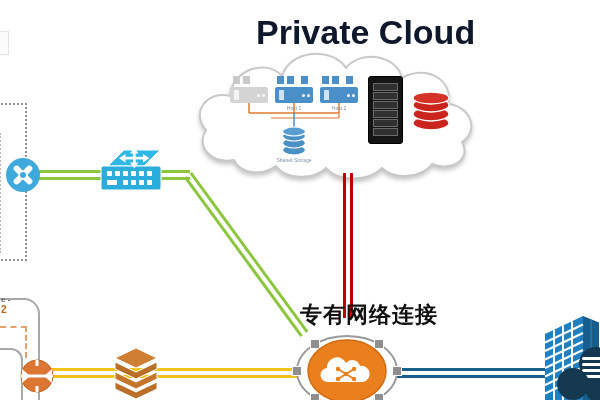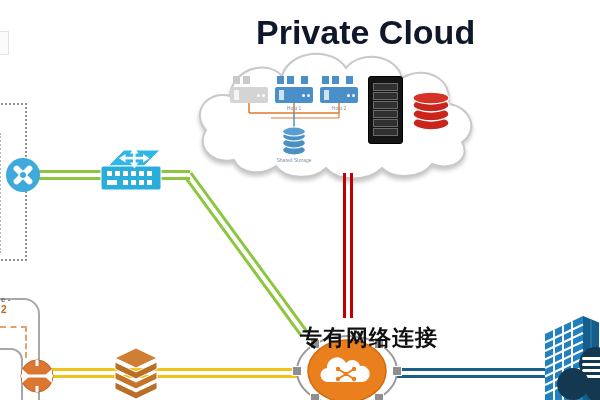--- a/index.html
+++ b/index.html
@@ -8,21 +8,21 @@
   .abs{position:absolute;}
   
   .dline-h{position:absolute;height:10px;background-repeat:no-repeat;
     background-image:linear-gradient(var(--c),var(--c)),linear-gradient(var(--c),var(--c));
     background-size:100% 3px;background-position:0 0,0 7px;z-index:3;}
   .dline-v{position:absolute;width:10px;background-repeat:no-repeat;
     background-image:linear-gradient(var(--c),var(--c)),linear-gradient(var(--c),var(--c));
     background-size:3px 100%;background-position:0 0,7px 0;z-index:3;}
   .title{position:absolute;left:256px;top:5px;font-size:34px;font-weight:800;
          color:#0f172a;z-index:6;letter-spacing:0px;margin-top:8px;}
-  .cn-label{position:absolute;left:300px;top:323px;font-size:22px;font-weight:800;
+  .cn-label{position:absolute;left:300px;top:300px;font-size:22px;font-weight:800;
          color:#111;z-index:6;letter-spacing:1px;}
   .tiny{position:absolute;font-size:5px;color:#7a93a8;text-align:center;z-index:5;}
   .server{position:absolute;width:38px;height:16px;border-radius:2px;z-index:4;}
   .server .vbar{position:absolute;left:4px;top:3px;width:5px;height:10px;background:rgba(255,255,255,.75);}
   .server .dot{position:absolute;top:6.5px;width:3px;height:3px;border-radius:50%;background:#fff;}
   .vm{position:absolute;width:7px;height:8px;z-index:4;}
   .zone-text{position:absolute;left:1px;top:295px;z-index:5;line-height:10px;}
   .zone-text .l1{font-size:8px;font-weight:bold;color:#666;display:block;}
   .zone-text .l2{font-size:10px;font-weight:bold;color:#bf6820;display:block;}
   svg{display:block;}

